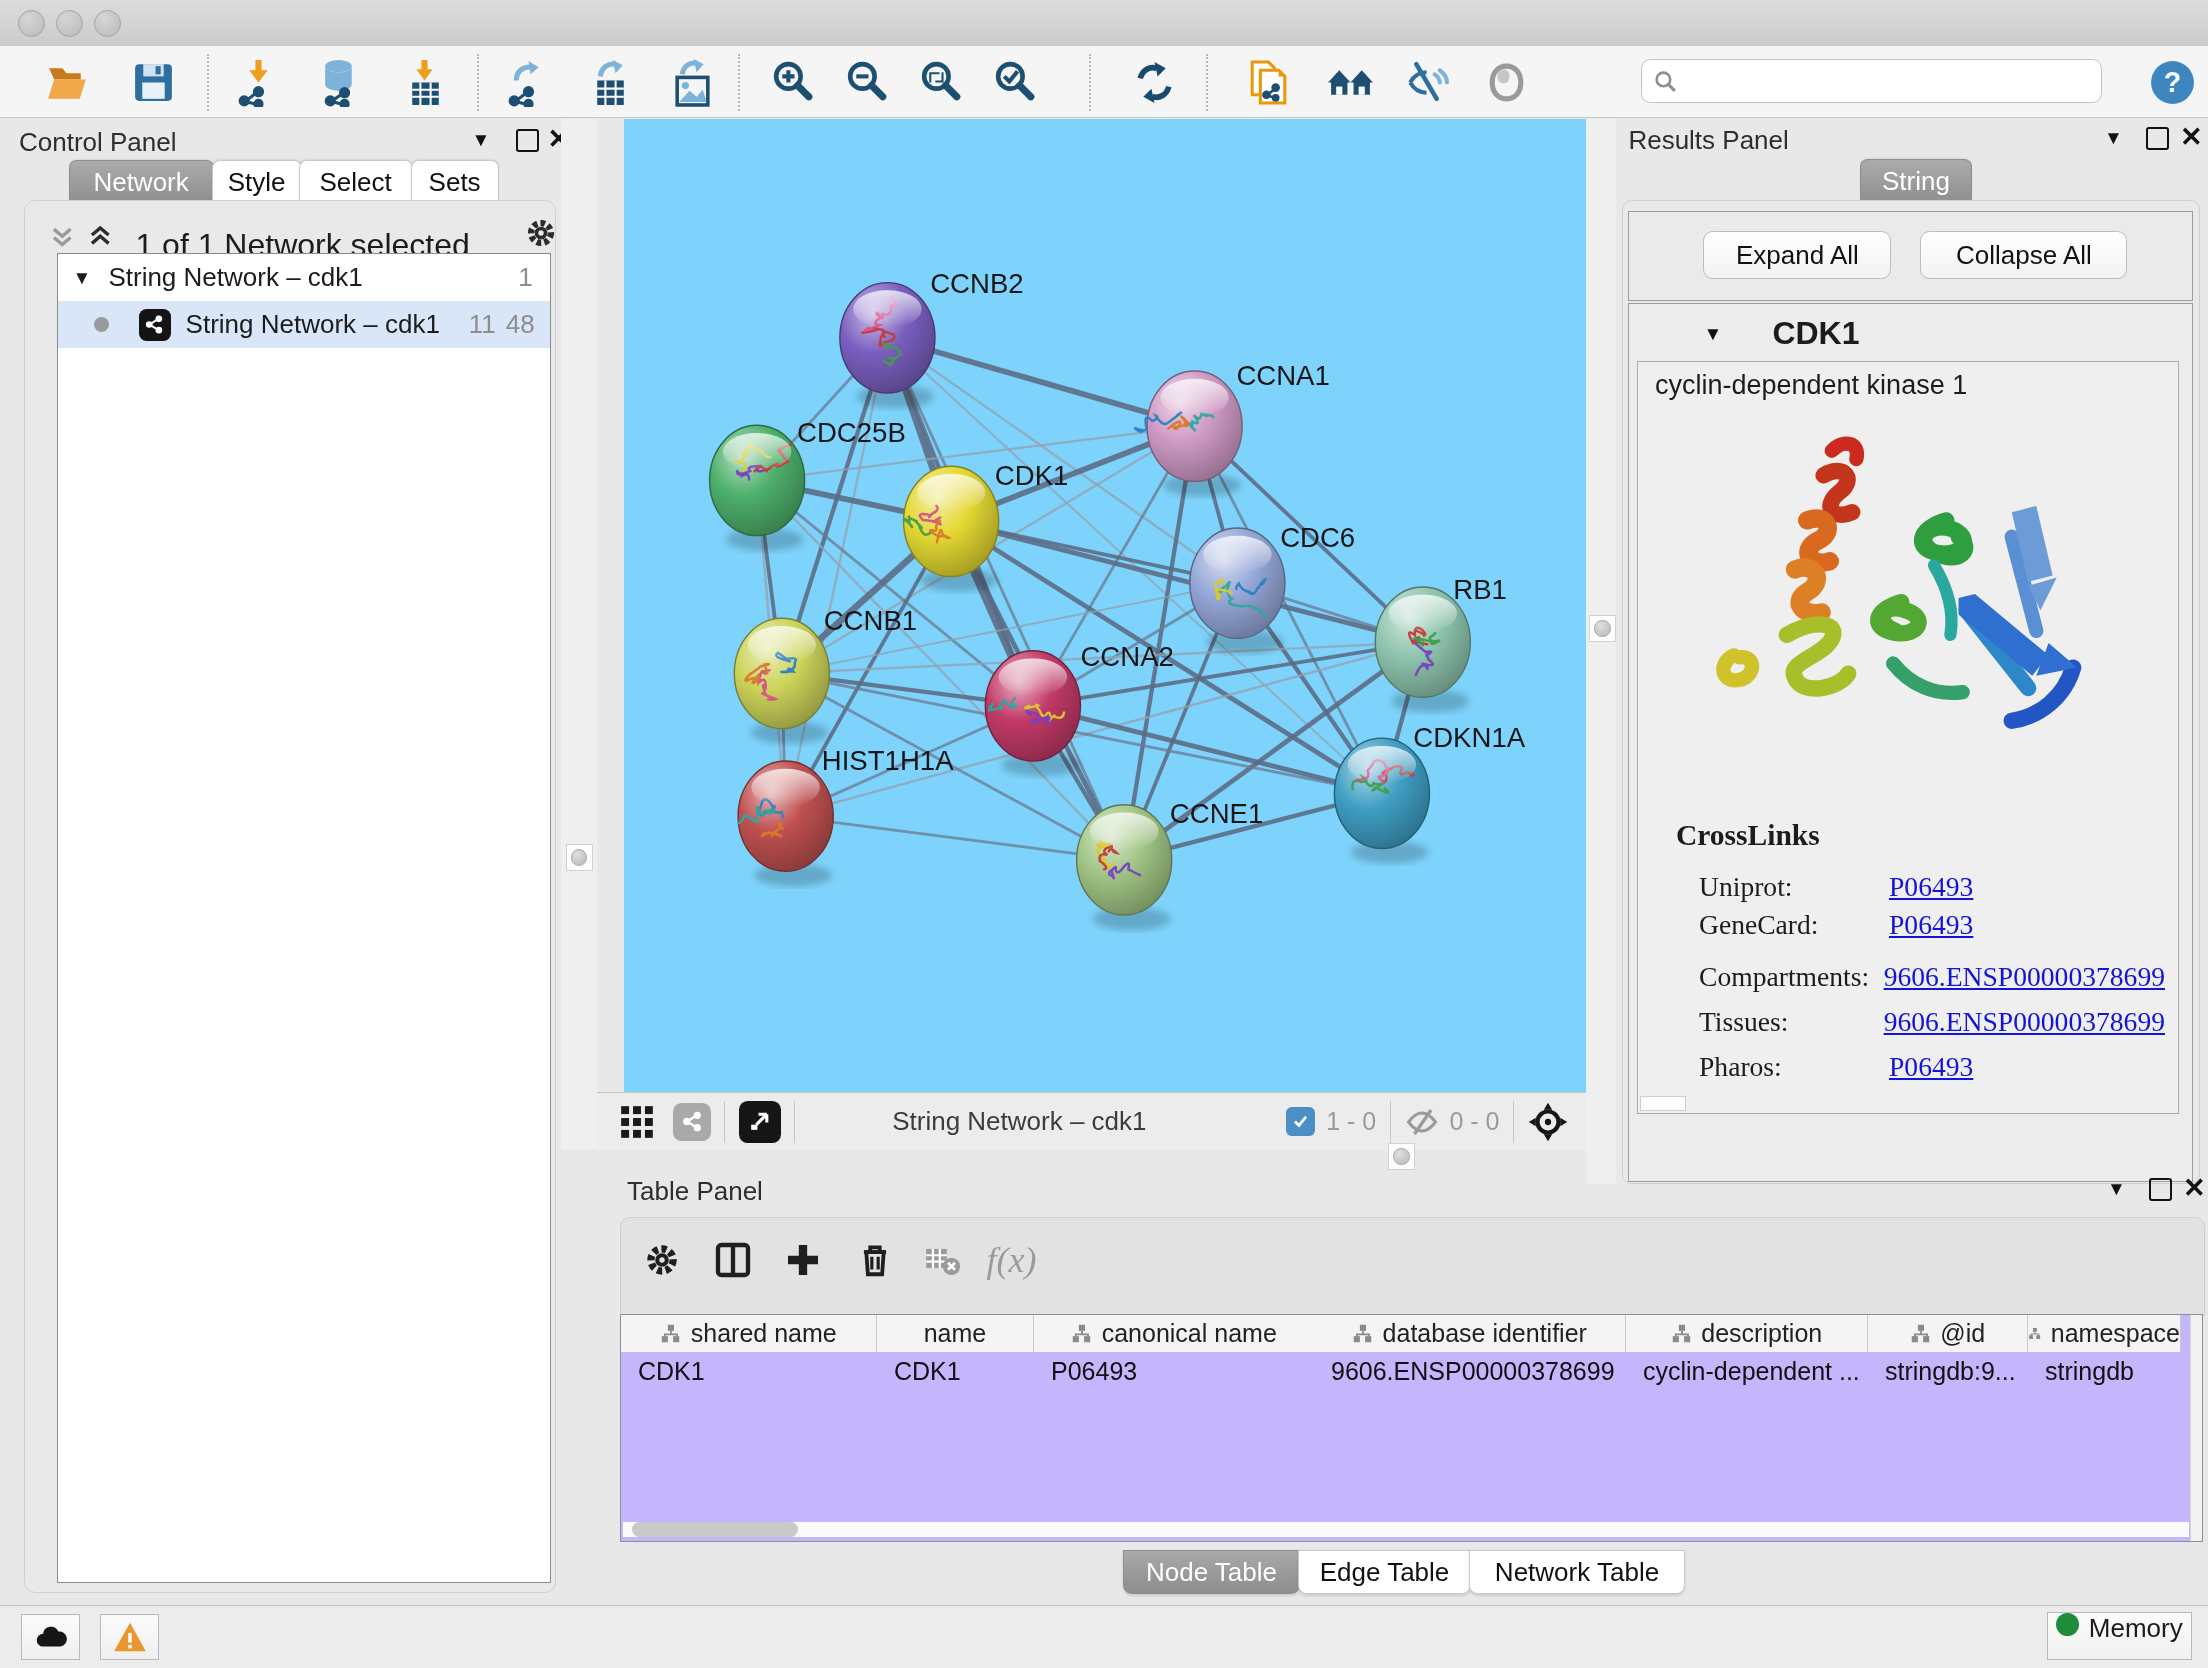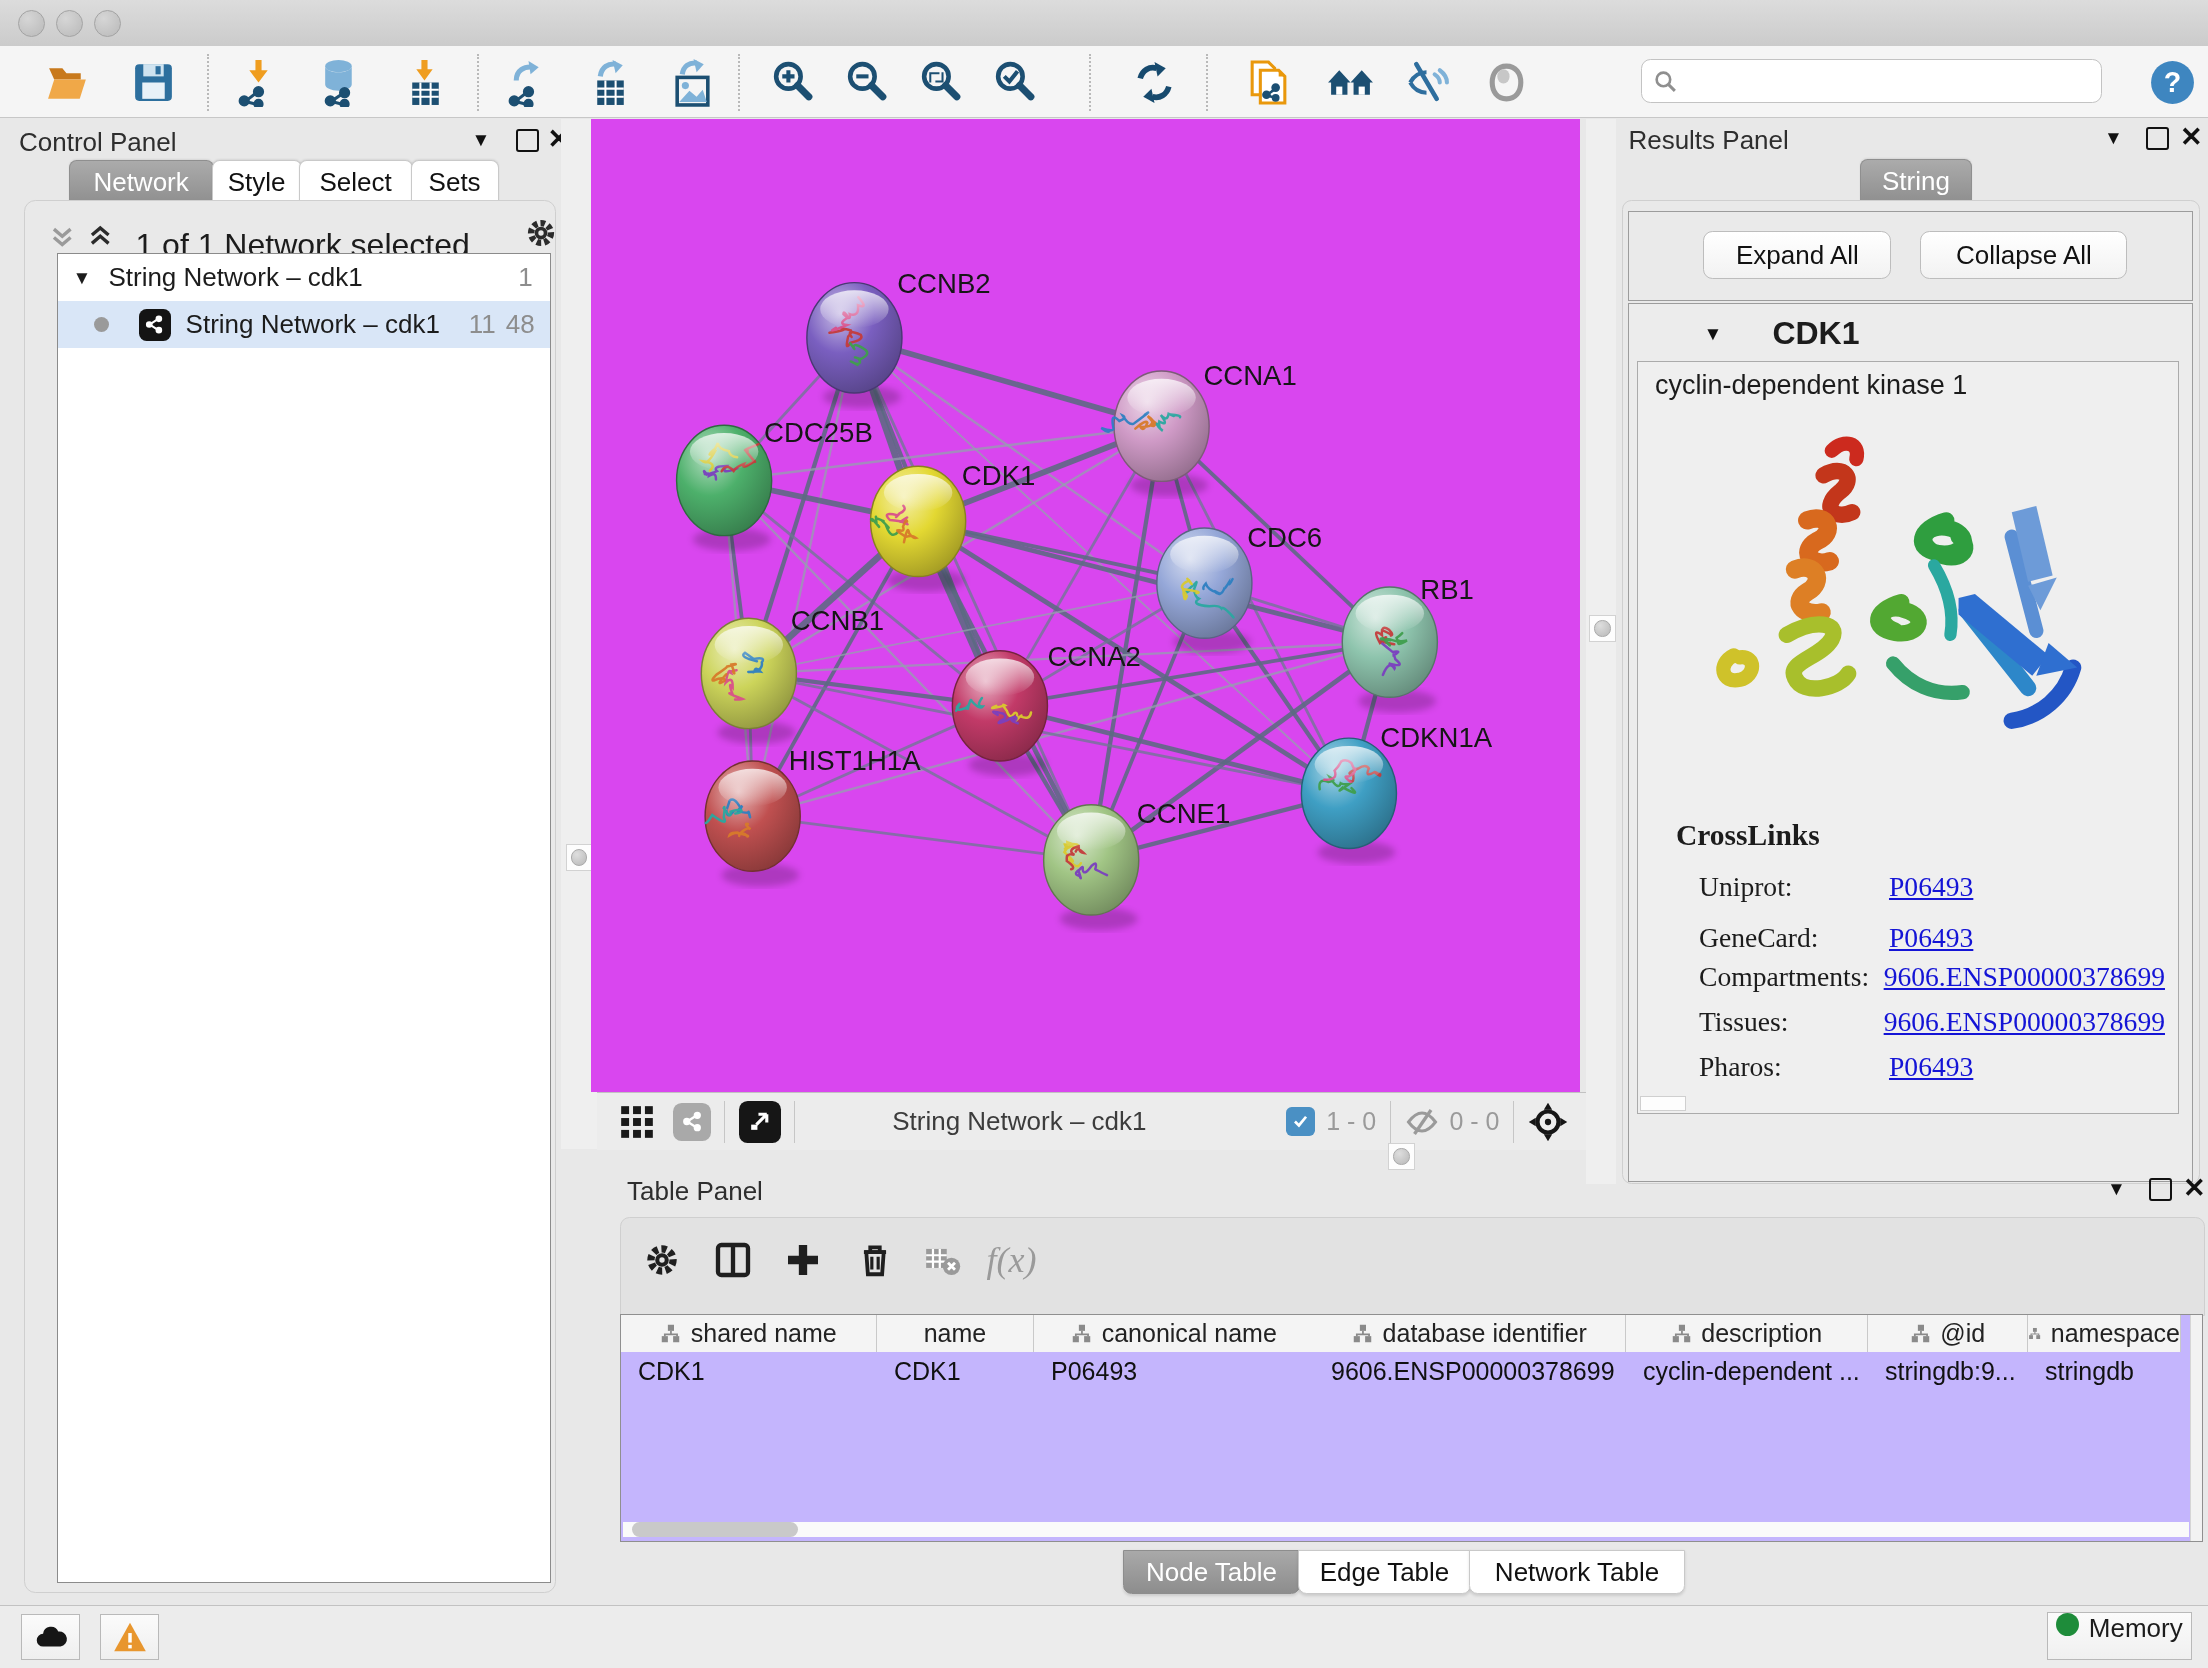--- a/index.html
+++ b/index.html
@@ -32,21 +32,21 @@
 
   
   .cp-sub{left:24px;top:200px;width:530px;height:1389px;background:#e9e9e9;border:1px solid #cfcfcf;border-radius:11.4px;}
   .cp-list{left:57px;top:253px;width:490px;height:1328px;background:#fff;border:1.9px solid #8b8b8b;}
   .cp-row{height:47px;display:flex;align-items:center;font-size:26px;}
   .cp-row .cnt{color:#8d8d8d;}
   .cp-row.sel{background:#d9e6f7;}
   .sharebadge{width:32px;height:32px;background:#141414;border-radius:7.6px;display:inline-flex;align-items:center;justify-content:center;}
 
   
-  .canvas{left:591px;top:119px;width:989px;height:973px;background:#d946ef;}
+  .canvas{left:624px;top:119px;width:989px;height:973px;background:#7dd3fc;}
   .netbar{left:597px;top:1092px;width:989px;height:57px;background:#ececec;border-top:1px solid #c2c2c2;display:flex;align-items:center;}
   .nbtext{font-size:26px;color:#3c3c3c;}
   .nbsep{width:0;height:42px;border-left:1px solid #c6c6c6;margin:0 13.3px;}
   .badge{font-size:25px;color:#9a9a9a;}
   .splitter{background:#efefef;}
   .handle-sq{position:absolute;width:25px;height:25px;background:#fdfdfd;border:1px solid #d2d2d2;display:flex;align-items:center;justify-content:center;}
   .handle-dot{width:14.3px;height:14.3px;border-radius:50%;background:radial-gradient(circle at 35% 30%,#dedede,#b8b8b8);border:1px solid #aaa;}
 
   
   .rp-sub{left:1622px;top:200px;width:576px;height:982px;background:#e9e9e9;border:1px solid #cfcfcf;border-radius:9.5px;}
@@ -662,21 +662,21 @@
           <path d="M150 48l8 34 12-3-8-34z" fill="#6d9bd8"></path>
           <path d="M158 84l14-4-8 16z" fill="#6d9bd8"></path>
         </svg>
 
         <span class="abs serif" style="left:38px;top:457px;font-size:29.5px;font-weight:bold">CrossLinks</span>
         <div class="abs" style="left:61px;top:502px;width:466px">
           <div style="display:flex;height:45px;align-items:center">
             <span class="serif" style="font-size:27.6px;width:190px">Uniprot:</span>
             <a class="link">P06493</a>
           </div>
-          <div style="display:flex;height:45px;align-items:flex-end">
+          <div style="display:flex;height:45px;align-items:flex-start">
             <span class="serif" style="font-size:27.6px;width:190px">GeneCard:</span>
             <a class="link">P06493</a>
           </div>
           <div style="display:flex;height:45px;align-items:center">
             <span class="serif" style="font-size:27.6px;width:190px">Compartments:</span>
             <a class="link">9606.ENSP00000378699</a>
           </div>
           <div style="display:flex;height:45px;align-items:center">
             <span class="serif" style="font-size:27.6px;width:190px">Tissues:</span>
             <a class="link">9606.ENSP00000378699</a>

